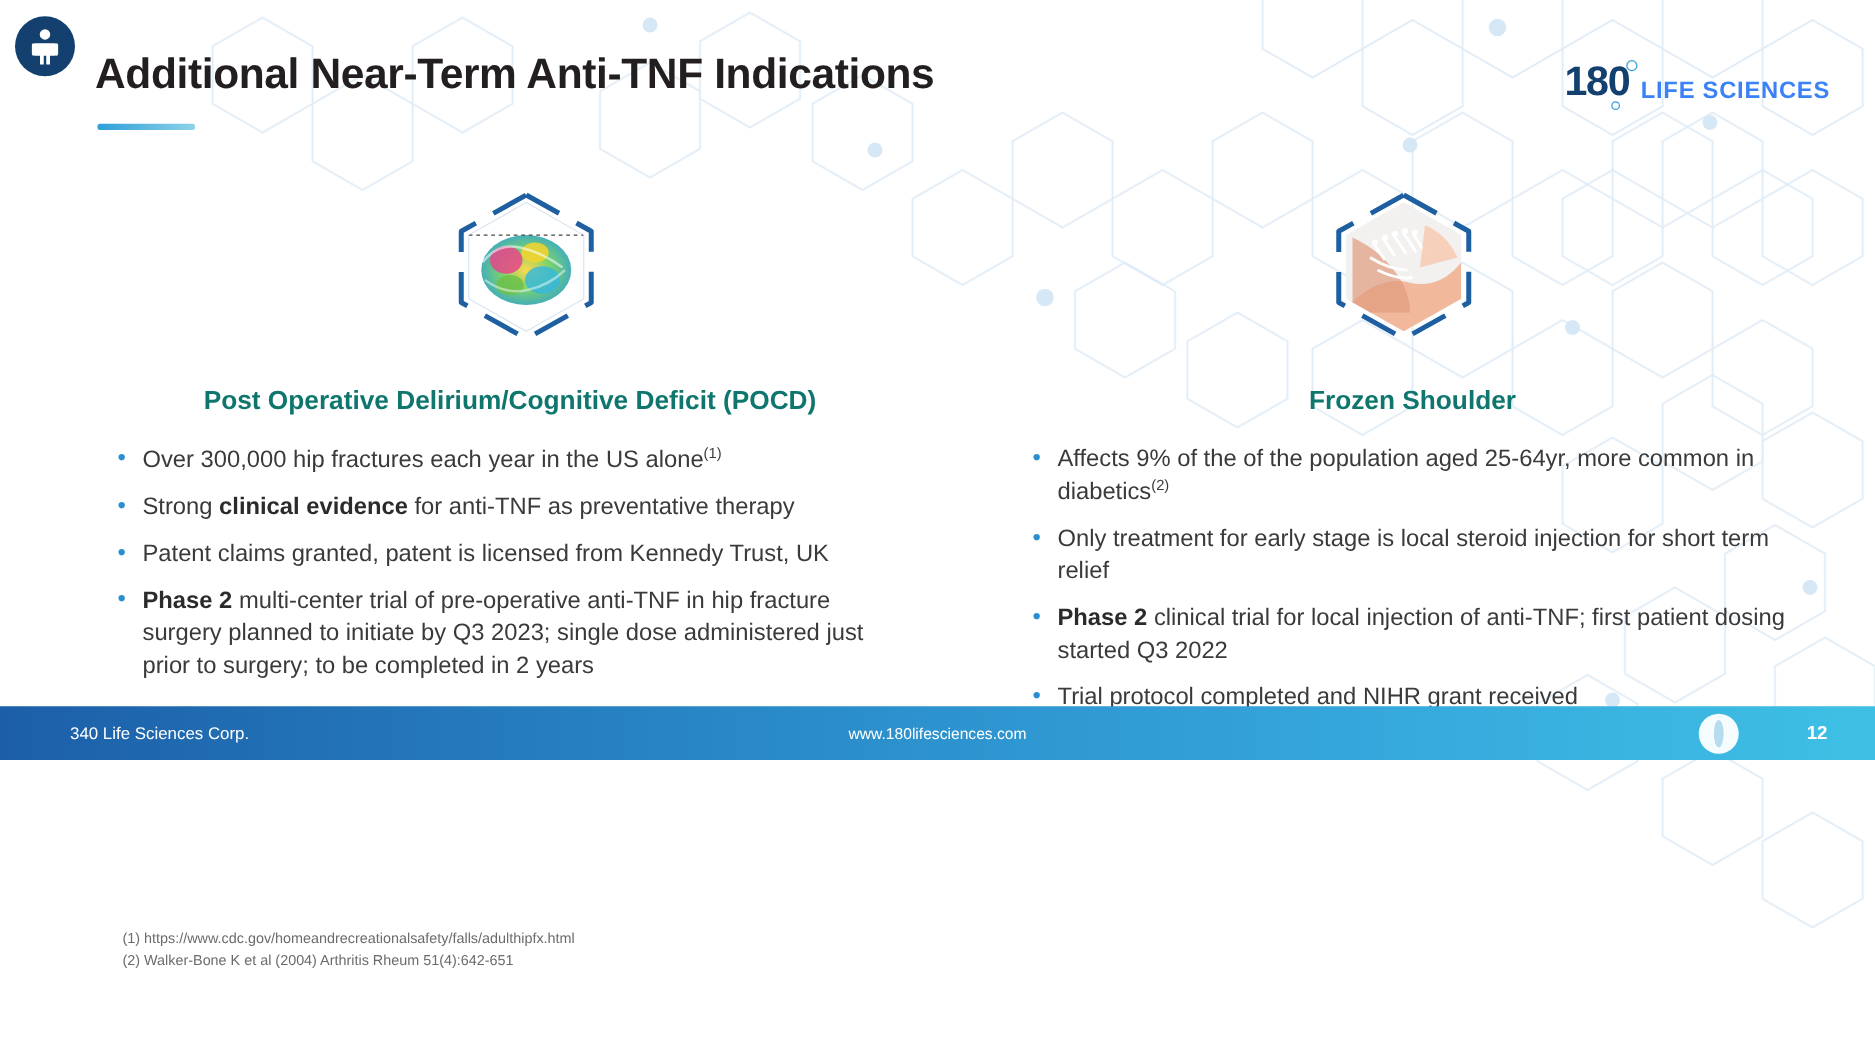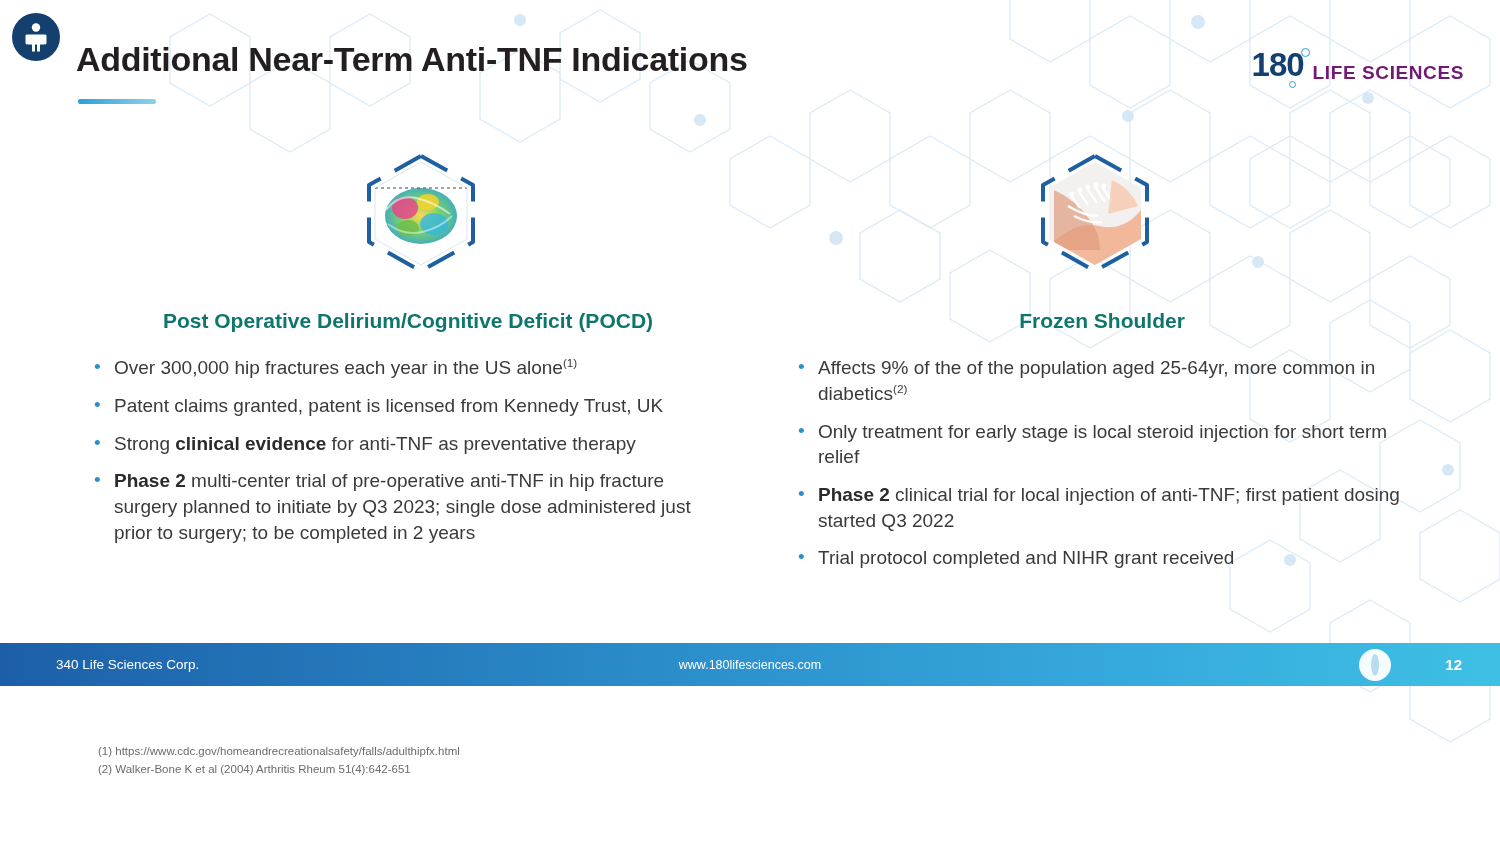--- a/index.html
+++ b/index.html
@@ -23,21 +23,21 @@
     width: 1500px;
     height: 800px;
     z-index: 0;
     pointer-events: none;
   }
 
   .slide {
     position: absolute;
     top: 0; left: 0;
     width: 1500px;
-    height: 686px;
+    height: 608px;
     z-index: 2;
     border-radius: 27px;
   }
 
   
   .logo-badge {
     position: absolute;
     top: 13px;
     left: 12px;
     width: 48px;
@@ -90,31 +90,31 @@
     width: 7px;
     height: 7px;
     border-radius: 50%;
     border: 1.6px solid #2d9fd9;
   }
   .brand-dot.d1 { top: 2px; right: -6px; }
   .brand-dot.d2 { bottom: -4px; right: 8px; width: 5px; height: 5px; }
   .brand-name {
     font-size: 19px;
     font-weight: bold;
-    color: #701a75;
+    color: #3b82f6;
     letter-spacing: 0.6px;
   }
 
   
   .col {
     position: absolute;
     top: 150px;
   }
   .col-left  { left: 88px;  width: 640px; }
-  .col-right { left: 792px; width: 620px; }
+  .col-right { left: 820px; width: 620px; }
 
   .hex-figure {
     width: 142px;
     height: 125px;
     position: relative;
     margin: 0 auto 34px auto;
   }
   .hex-left  { margin-left: 262px; }
   .hex-right { margin-left: 232px; }
 
@@ -315,22 +315,22 @@
         <polygon points="71,6 123,35 123,92 71,121 19,92 19,35" fill="none" stroke="#1d5fa0" stroke-width="4" stroke-linejoin="round" stroke-dasharray="30 16"></polygon>
       </svg>
     </div>
 
     <div class="col-heading">
       <span>Post Operative Delirium/</span><span class="sub">Cognitive</span><span> Deficit (POCD)</span>
     </div>
 
     <ul class="bullets">
         <li><span>Over 300,000 hip fractures each year in the US alone</span><sup>(1)</sup></li>
+        <li><span>Strong </span><b>clinical evidence</b><span> for anti-TNF as preventative therapy</span></li>
         <li><span>Patent claims granted, patent is licensed from Kennedy Trust, UK</span></li>
-        <li><span>Strong </span><b>clinical evidence</b><span> for anti-TNF as preventative therapy</span></li>
         <li><b>Phase 2</b><span> multi-center trial of pre-operative anti-TNF in hip fracture surgery planned to initiate by Q3 2023; single dose administered just prior to surgery; to be completed in 2 years</span></li>
       </ul>
   </div>
 
   <div class="col col-right">
 
     <div class="hex-figure hex-right">
       <svg width="142" height="125" viewBox="0 0 142 125" xmlns="http://www.w3.org/2000/svg">
         <defs>
           <clipPath id="hexclipR">

